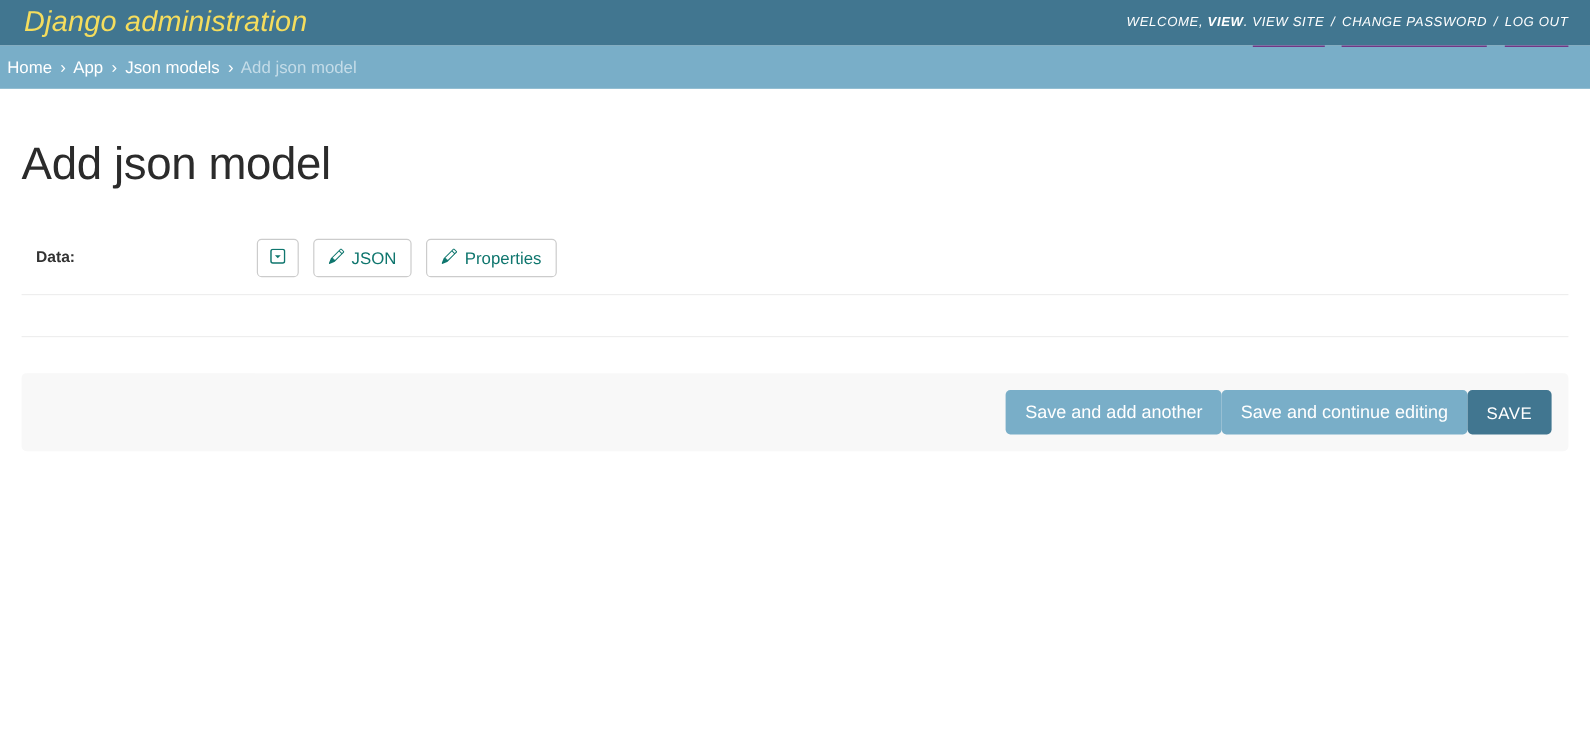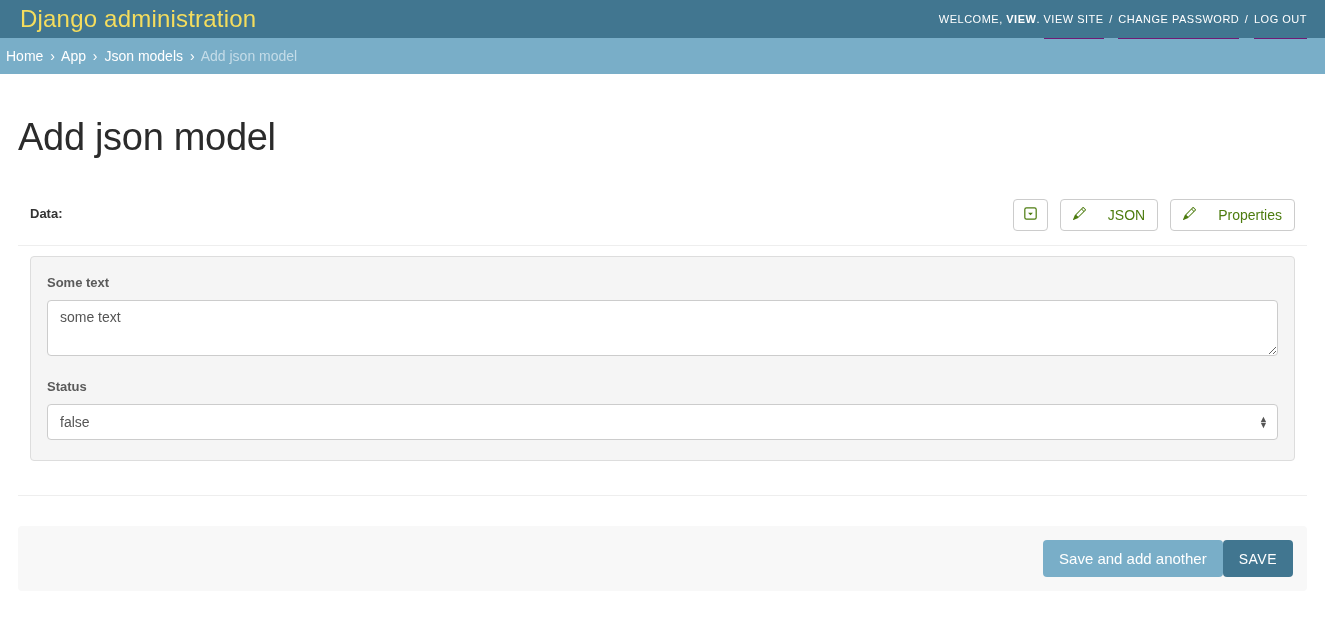--- a/index.html
+++ b/index.html
@@ -14,20 +14,21 @@
       background: #fff;
     }
     .header {
       background: #417690;
       height: 38px;
       display: flex;
       align-items: center;
       justify-content: space-between;
       padding: 0 18px 0 20px;
       color: #fff;
+      font-style: italic;
     }
     .header-title {
       color: #f5dd5d;
       font-size: 24px;
       font-weight: 300;
       letter-spacing: 0.2px;
     }
     .header-user {
       font-size: 11px;
       letter-spacing: 0.5px;
@@ -70,43 +71,42 @@
       font-weight: 400;
       color: #2b2b2b;
       margin: 22px 0 30px 0;
       letter-spacing: -0.3px;
     }
     .form-row {
       display: flex;
       align-items: flex-start;
       padding: 10px 12px 14px 12px;
       border-bottom: 1px solid #eee;
-      justify-content: space-between;
     }
     .form-label {
       width: 184px;
       font-weight: bold;
       font-size: 13px;
       color: #333;
       padding-top: 7px;
     }
     .editor-buttons {
       display: flex;
       gap: 12px;
     }
     .btn {
       display: inline-flex;
       align-items: center;
-      gap: 22px;
+      gap: 6px;
       padding: 7px 12px;
       border: 1px solid #ccc;
       border-radius: 4px;
       background: #fff;
       font-size: 14px;
-      color: #4d7c0f;
+      color: #0f766e;
       cursor: pointer;
     }
     .btn svg {
       width: 13px;
       height: 13px;
     }
     .btn-icon-only {
       padding: 7px 10px;
     }
     .properties-panel {
@@ -242,38 +242,21 @@
         <span>
           <svg viewBox="0 0 16 16" fill="currentColor">
             <path d="M12.146.146a.5.5 0 01.708 0l3 3a.5.5 0 010 .708l-10 10a.5.5 0 01-.168.11l-5 2a.5.5 0 01-.65-.65l2-5a.5.5 0 01.11-.168l10-10zM11.207 2.5L13.5 4.793 14.793 3.5 12.5 1.207 11.207 2.5zm1.586 3L10.5 3.207 4 9.707V10h.5a.5.5 0 01.5.5v.5h.5a.5.5 0 01.5.5v.5h.293l6.5-6.5z"></path>
           </svg>
         </span>
         <span>Properties</span>
       </button>
     </div>
   </div>
 
-  <div class="properties-panel">
-    <div class="field-group">
-      <label class="field-label">Some text</label>
-      <textarea class="field-textarea" style="">some text</textarea>
-    </div>
-    <div class="field-group">
-      <label class="field-label">Status</label>
-      <div class="field-select-wrapper">
-        <select class="field-select">
-          <option>false</option>
-        </select>
-        <div class="select-arrows">
-          <span>▲</span>
-          <span>▼</span>
-        </div>
-      </div>
-    </div>
-  </div>
 
   <div class="spacer-line"></div>
 
   <div class="submit-row">
     <button class="submit-btn">Save and add another</button>
+    <button class="submit-btn">Save and continue editing</button>
     <button class="submit-btn primary">SAVE</button>
   </div>
 </div>
 
 </body></html>

